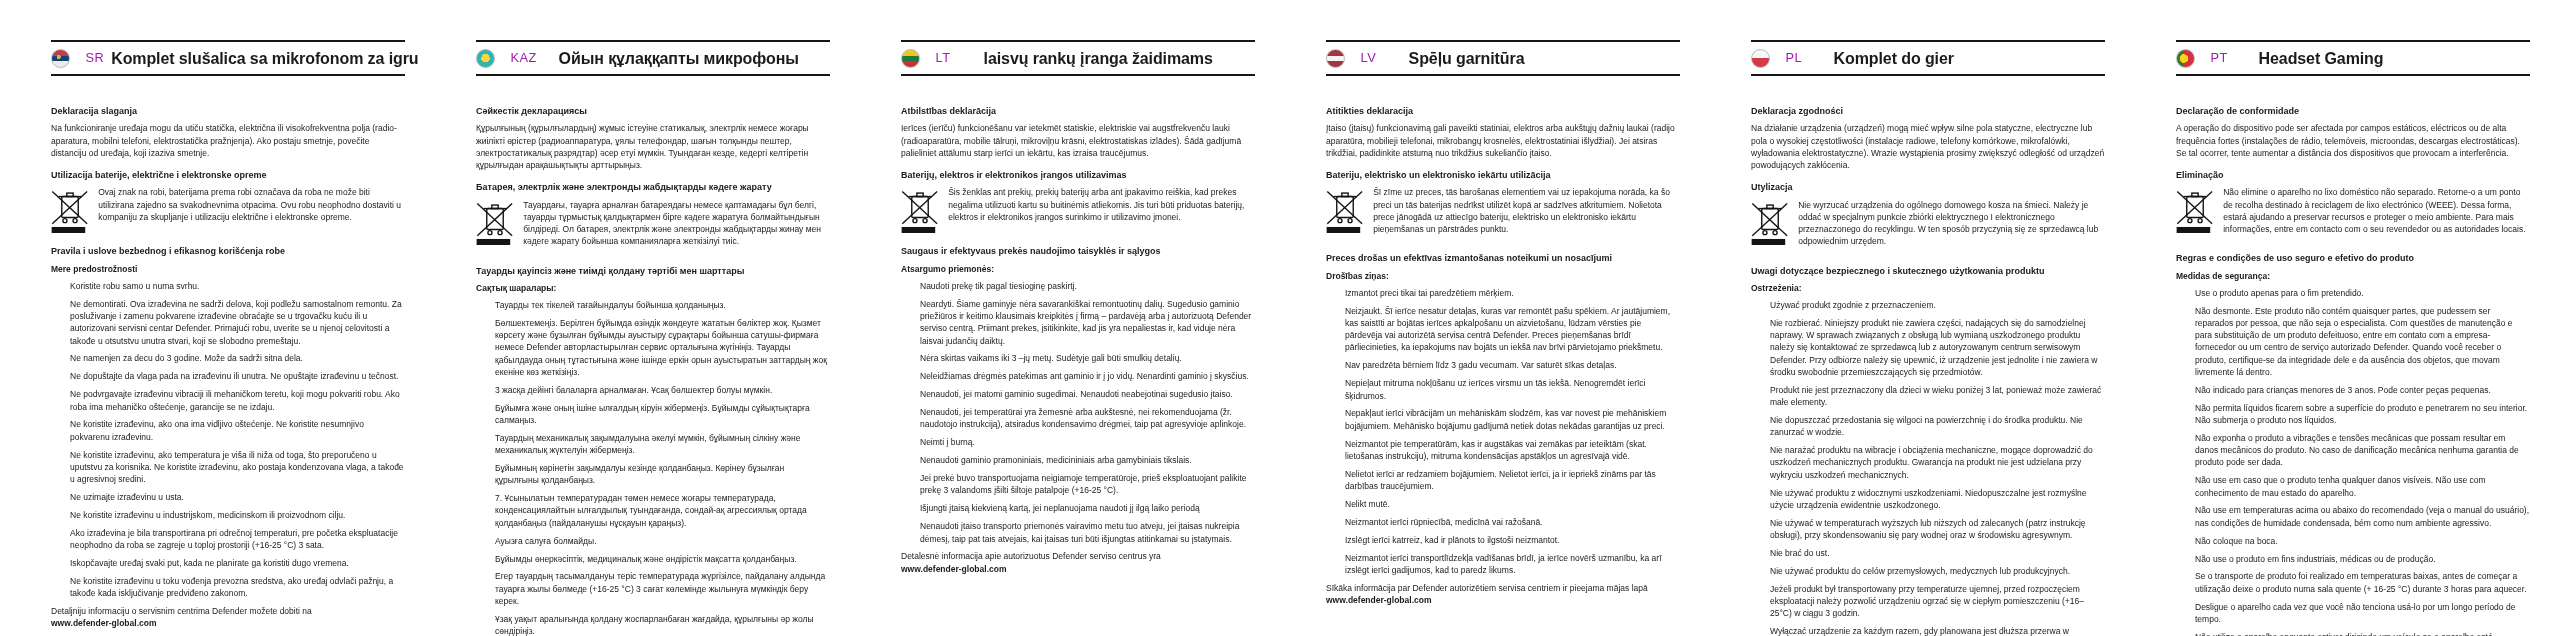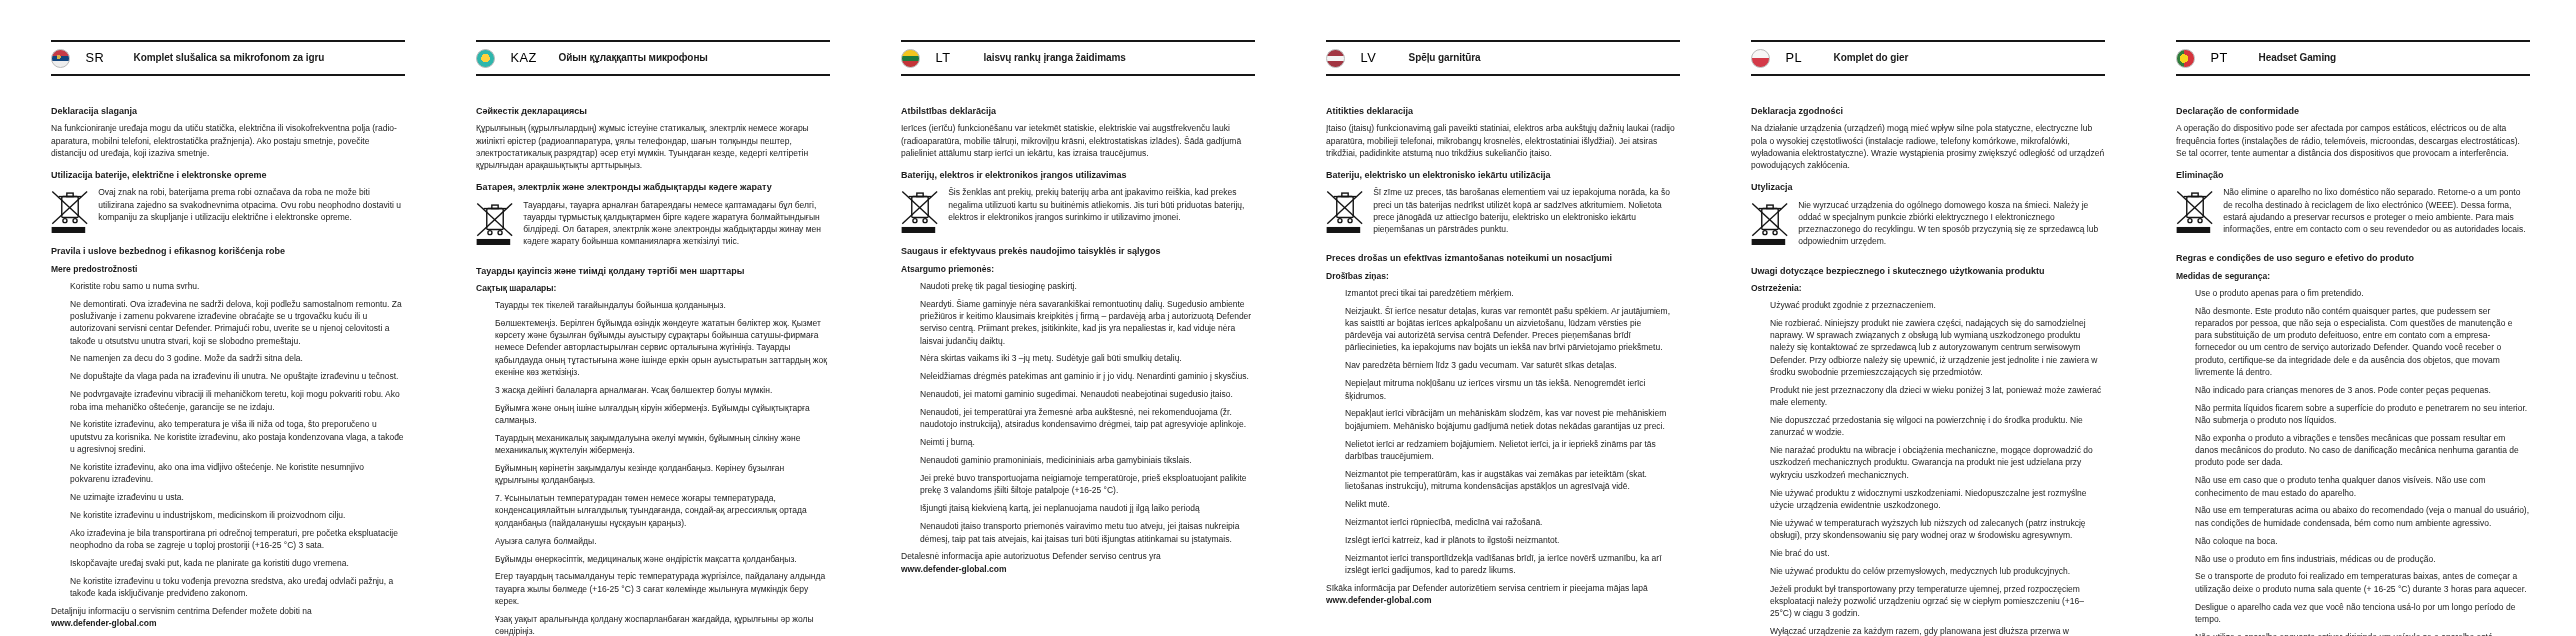--- a/index.html
+++ b/index.html
@@ -43,27 +43,27 @@
     radial-gradient(circle at 50% 48%, #ffd23d 0 4.3px, rgba(0,0,0,0) 4.3px),
     #2eb6ac;}
   .flag-lt{background:linear-gradient(180deg,#f5c51d 0 34%,#1e7a3c 34% 67%,#c33438 67%);}
   .flag-lv{background:linear-gradient(180deg,#a23542 0 38%,#f4f4f4 38% 62%,#a23542 62%);}
   .flag-pl{background:linear-gradient(180deg,#f7f7f7 0 50%,#d43a49 50%);}
   .flag-pt{background:
     radial-gradient(circle at 40% 50%, #f7d51d 0 4.3px, rgba(0,0,0,0) 4.3px),
     linear-gradient(90deg,#2f7d3b 0 40%,#d5333c 40%);}
   .lang-code{
     font-size:12.8px;
-    color:#000000;
+    color:#a21caf;
     margin-left:15.6px;
     width:41px;
     letter-spacing:0.4px;
   }
   .col-title{
-    font-size:10px;
+    font-size:16px;
     font-weight:bold;
     margin:0 0 0 7px;
     letter-spacing:-0.1px;
     white-space:nowrap;
   }
   .col-body{padding-top:12.8px;}
   .sec-heading{
     font-size:9px;
     font-weight:bold;
     margin:10px 0 4.3px 0;
@@ -108,22 +108,22 @@
         <p>Ovaj znak na robi, baterijama prema robi označava da roba ne može biti utilizirana zajedno sa svakodnevnima otpacima. Ovu robu neophodno dostaviti u kompaniju za skupljanje i utilizaciju električne i elektronske opreme.</p>
       </div>
       <h2 class="sec-heading">Pravila i uslove bezbednog i efikasnog korišćenja robe</h2>
       <div class="sub-heading">Mere predostrožnosti</div>
       <div class="items">
           <p>Koristite robu samo u numa svrhu.</p>
           <p>Ne demontirati. Ova izrađevina ne sadrži delova, koji podležu samostalnom remontu. Za posluživanje i zamenu pokvarene izrađevine obraćajte se u trgovačku kuću ili u autorizovani servisni centar Defender. Primajući robu, uverite se u njenoj celovitosti a takođe u otsutstvu unutra stvari, koji se slobodno premeštaju.</p>
           <p>Ne namenjen za decu do 3 godine. Može da sadrži sitna dela.</p>
           <p>Ne dopuštajte da vlaga pada na izrađevinu ili unutra. Ne opuštajte izrađevinu u tečnost.</p>
           <p>Ne podvrgavajte izrađevinu vibraciji ili mehaničkom teretu, koji mogu pokvariti robu. Ako roba ima mehaničko oštećenje, garancije se ne izdaju.</p>
+          <p>Ne koristite izrađevinu, ako ona ima vidljivo oštećenje. Ne koristite nesumnjivo pokvarenu izrađevinu.</p>
           <p>Ne koristite izrađevinu, ako temperatura je viša ili niža od toga, što preporučeno u uputstvu za korisnika. Ne koristite izrađevinu, ako postaja kondenzovana vlaga, a takođe u agresivnoj sredini.</p>
-          <p>Ne koristite izrađevinu, ako ona ima vidljivo oštećenje. Ne koristite nesumnjivo pokvarenu izrađevinu.</p>
           <p>Ne uzimajte izrađevinu u usta.</p>
           <p>Ne koristite izrađevinu u industrijskom, medicinskom ili proizvodnom cilju.</p>
           <p>Ako izrađevina je bila transportirana pri odrečnoj temperaturi, pre početka ekspluatacije neophodno da roba se zagreje u toploj prostoriji (+16-25 °C) 3 sata.</p>
           <p>Iskopčavajte uređaj svaki put, kada ne planirate ga koristiti dugo vremena.</p>
           <p>Ne koristite izrađevinu u toku vođenja prevozna sredstva, ako uređaj odvlači pažnju, a takođe kada isključivanje predviđeno zakonom.</p>
         </div>
       <p class="footer">
         <span>Detaljniju informaciju o servisnim centrima Defender možete dobiti na</span><br>
         <span></span><span class="url">www.defender-global.com</span><span></span>
       </p>
@@ -197,21 +197,21 @@
             <line x1="57" y1="7" x2="2" y2="58"></line>
           </g>
           <rect x="1" y="63" width="53" height="9.5" fill="#141414"></rect>
         </svg>
         <p>Šis ženklas ant prekių, prekių baterijų arba ant įpakavimo reiškia, kad prekes negalima utilizuoti kartu su buitinėmis atliekomis. Jis turi būti priduotas baterijų, elektros ir elektronikos įrangos surinkimo ir utilizavimo įmonei.</p>
       </div>
       <h2 class="sec-heading">Saugaus ir efektyvaus prekės naudojimo taisyklės ir sąlygos</h2>
       <div class="sub-heading">Atsargumo priemonės:</div>
       <div class="items">
           <p>Naudoti prekę tik pagal tiesioginę paskirtį.</p>
-          <p>Neardyti. Šiame gaminyje nėra savarankiškai remontuotinų dalių. Sugedusio ambiente priežiūros ir keitimo klausimais kreipkitės į firmą – pardavėją arba į autorizuotą Defender serviso centrą. Priimant prekes, įsitikinkite, kad jis yra nepaliestas ir, kad viduje nėra laisvai judančių daiktų.</p>
+          <p>Neardyti. Šiame gaminyje nėra savarankiškai remontuotinų dalių. Sugedusio gaminio priežiūros ir keitimo klausimais kreipkitės į firmą – pardavėją arba į autorizuotą Defender serviso centrą. Priimant prekes, įsitikinkite, kad jis yra nepaliestas ir, kad viduje nėra laisvai judančių daiktų.</p>
           <p>Nėra skirtas vaikams iki 3 –jų metų. Sudėtyje gali būti smulkių detalių.</p>
           <p>Neleidžiamas drėgmės patekimas ant gaminio ir į jo vidų. Nenardinti gaminio į skysčius.</p>
           <p>Nenaudoti, jei matomi gaminio sugedimai. Nenaudoti neabejotinai sugedusio įtaiso.</p>
           <p>Nenaudoti, jei temperatūrai yra žemesnė arba aukštesnė, nei rekomenduojama (žr. naudotojo instrukciją), atsiradus kondensavimo drėgmei, taip pat agresyvioje aplinkoje.</p>
           <p>Neimti į burną.</p>
           <p>Nenaudoti gaminio pramoniniais, medicininiais arba gamybiniais tikslais.</p>
           <p>Jei prekė buvo transportuojama neigiamoje temperatūroje, prieš eksploatuojant palikite prekę 3 valandoms įšilti šiltoje patalpoje (+16-25 °C).</p>
           <p>Išjungti įtaisą kiekvieną kartą, jei neplanuojama naudoti jį ilgą laiko periodą</p>
           <p>Nenaudoti įtaiso transporto priemonės vairavimo metu tuo atveju, jei įtaisas nukreipia dėmesį, taip pat tais atvejais, kai įtaisas turi būti išjungtas atitinkamai su įstatymais.</p>
         </div>
@@ -248,22 +248,22 @@
         <p>Šī zīme uz preces, tās barošanas elementiem vai uz iepakojuma norāda, ka šo preci un tās baterijas nedrīkst utilizēt kopā ar sadzīves atkritumiem. Nolietota prece jānogādā uz attiecīgo bateriju, elektrisko un elektronisko iekārtu pieņemšanas un pārstrādes punktu.</p>
       </div>
       <h2 class="sec-heading">Preces drošas un efektīvas izmantošanas noteikumi un nosacījumi</h2>
       <div class="sub-heading">Drošības ziņas:</div>
       <div class="items">
           <p>Izmantot preci tikai tai paredzētiem mērķiem.</p>
           <p>Neizjaukt. Šī ierīce nesatur detaļas, kuras var remontēt pašu spēkiem. Ar jautājumiem, kas saistīti ar bojātas ierīces apkalpošanu un aizvietošanu, lūdzam vērsties pie pārdevēja vai autorizētā servisa centrā Defender. Preces pieņemšanas brīdī pārliecinieties, ka iepakojums nav bojāts un iekšā nav brīvi pārvietojamo priekšmetu.</p>
           <p>Nav paredzēta bērniem līdz 3 gadu vecumam. Var saturēt sīkas detaļas.</p>
           <p>Nepieļaut mitruma nokļūšanu uz ierīces virsmu un tās iekšā. Nenogremdēt ierīci šķidrumos.</p>
           <p>Nepakļaut ierīci vibrācijām un mehāniskām slodzēm, kas var novest pie mehāniskiem bojājumiem. Mehānisko bojājumu gadījumā netiek dotas nekādas garantijas uz preci.</p>
+          <p>Neizmantot pie temperatūrām, kas ir augstākas vai zemākas par ieteiktām (skat. lietošanas instrukciju), mitruma kondensācijas apstākļos un agresīvajā vidē.</p>
           <p>Nelietot ierīci ar redzamiem bojājumiem. Nelietot ierīci, ja ir iepriekš zināms par tās darbības traucējumiem.</p>
-          <p>Neizmantot pie temperatūrām, kas ir augstākas vai zemākas par ieteiktām (skat. lietošanas instrukciju), mitruma kondensācijas apstākļos un agresīvajā vidē.</p>
           <p>Nelikt mutē.</p>
           <p>Neizmantot ierīci rūpniecībā, medicīnā vai ražošanā.</p>
           <p>Izslēgt ierīci katrreiz, kad ir plānots to ilgstoši neizmantot.</p>
           <p>Neizmantot ierīci transportlīdzekļa vadīšanas brīdī, ja ierīce novērš uzmanību, ka arī izslēgt ierīci gadijumos, kad to paredz likums.</p>
         </div>
       <p class="footer">
         <span>Sīkāka informācija par Defender autorizētiem servisa centriem ir pieejama mājas lapā</span><br>
         <span></span><span class="url">www.defender-global.com</span><span></span>
       </p>
     </div>

